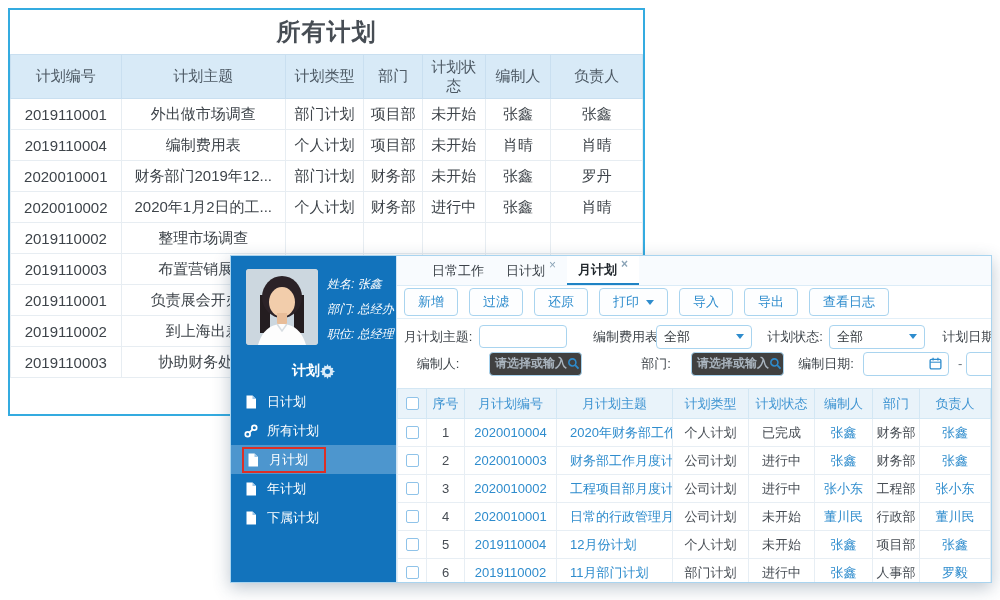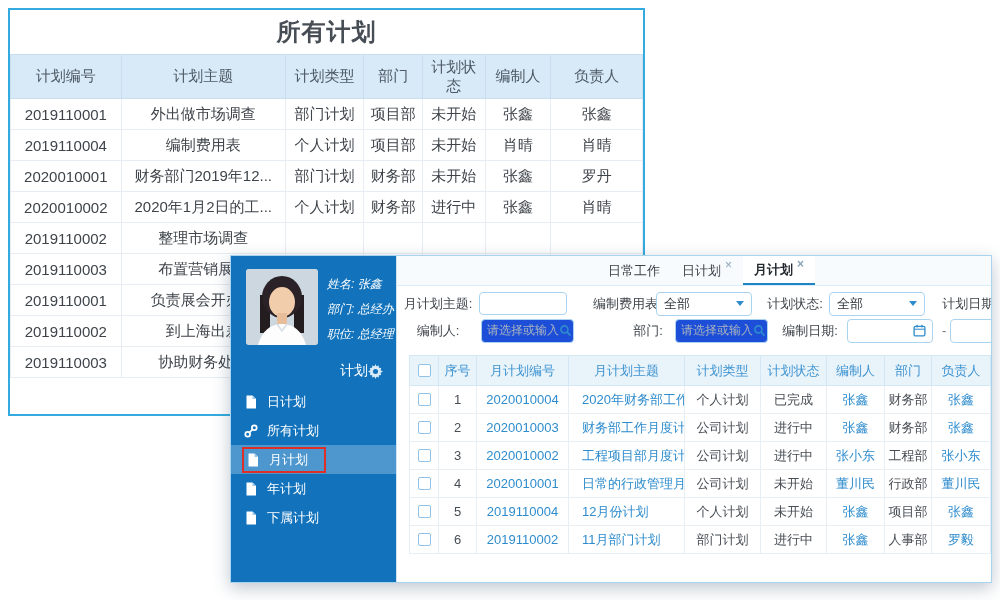--- a/index.html
+++ b/index.html
@@ -24,35 +24,35 @@
             background:#fff; border:1px solid #a9d4ef;
             box-shadow:0 5px 16px rgba(40,70,100,.30); display:flex; overflow:hidden; }
 
   
   .sidebar { width:165px; flex-shrink:0; background:#1273bc; color:#fff;
              display:flex; flex-direction:column; }
   .profile { display:flex; padding:13px 8px 8px 15px;font-style:italic; }
   .photo { width:72px; height:76px; border-radius:3px; overflow:hidden; flex-shrink:0;
            background:#ccd6de; }
   .p-info { margin-left:9px; font-size:12px; line-height:25px; padding-top:3px; white-space:nowrap; }
-  .sec-head { display:flex; align-items:center; justify-content:flex-end;
-              height:32px; padding:0 13px; font-size:14px; font-weight:normal; }
+  .sec-head { display:flex; align-items:center; justify-content:center;
+              height:32px; padding:0 13px; font-size:14px; font-weight:bold; }
   .menu { flex:1; }
   .m-item { display:flex; align-items:center; height:29px; padding-left:13px;
             font-size:13px; cursor:pointer; }
   .m-item.selected { background:#4d96ce; padding-left:11px; }
   .red-box { display:inline-flex; align-items:center; border:2px solid #dd2f26;
              padding:2px 16px 2px 2px; }
   .mi-icon { width:14px; height:14px; margin-right:9px; flex-shrink:0; }
 
   
   .main { flex:1; display:flex; flex-direction:column; border-left:1px solid #cfe4f3; min-width:0; }
 
   .tabbar { height:30px; flex-shrink:0; background:#f8fbfe; border-bottom:1px solid #dcecf7;
-            display:flex; padding-left:24px; font-size:13px; color:#3b4249;justify-content:center; }
+            display:flex; padding-left:24px; font-size:13px; color:#3b4249; }
   .tab { display:flex; align-items:center; padding:0 11px; position:relative; cursor:pointer; }
   .tab.active { font-weight:bold; color:#23292e; border-bottom:2px solid #1f83c4; background:#fff; }
   .tab-close { font-size:12px; color:#8ba4b7; margin-left:4px; transform:translateY(-6px); line-height:1; }
 
   .toolbar { height:33px; flex-shrink:0; display:flex; align-items:center; padding:0 7px;
              border-bottom:1px solid #e2eff8; }
   .tb-btn { display:inline-flex; align-items:center; border:1px solid #a9d4ef; border-radius:4px;
             background:#fdfeff; color:#2e8ccd; font-size:13px; padding:4px 13px;
             margin-right:11px; cursor:pointer; white-space:nowrap; }
   .caret { width:0; height:0; border-left:4px solid transparent; border-right:4px solid transparent;
@@ -61,30 +61,30 @@
   .filters { flex-shrink:0; padding:4px 5px 5px 5px; font-size:13px; color:#3e444a; }
   .f-row { display:flex; align-items:center; height:27px; white-space:nowrap; }
   .f-label { display:inline-block; text-align:center; flex-shrink:0; }
   .w72 { width:72px; } .w58 { width:58px; } .w40 { width:40px; } .w64 { width:64px; }
   .f-input { height:23px; width:88px; border:1px solid #a9d4ef; border-radius:4px;
              margin-left:5px; background:#fff; font:inherit; padding:0 5px; flex-shrink:0; }
   .f-select { height:24px; width:96px; border:1px solid #a9d4ef; border-radius:4px;
               margin-left:5px; background:#fff; display:inline-flex; align-items:center;
               justify-content:space-between; padding:0 7px; color:#31373d; cursor:pointer; flex-shrink:0; }
   .f-search { height:24px; width:93px; border:1px solid #a9d4ef; border-radius:4px;
-              margin-left:7px; background:#1d4ed8; display:inline-flex; align-items:center;
-              justify-content:space-between; padding:0 5px; cursor:pointer; flex-shrink:0; }
+              margin-left:15px; background:#404040; display:inline-flex; align-items:center;
+              justify-content:space-between; padding:0 5px; cursor:pointer; flex-shrink:0;font-weight:bold; }
   .ph { color:#a9b4be; font-size:12px; }
   .f-date { height:24px; width:86px; border:1px solid #a9d4ef; border-radius:4px;
             margin-left:5px; background:#fff; display:inline-flex; align-items:center;
             justify-content:flex-end; padding:0 6px; cursor:pointer; flex-shrink:0; }
   .dash { margin:0 4px 0 9px; color:#6a737b; }
   .ico { flex-shrink:0; }
 
-  .grid-wrap { flex:1; padding-top:6px; overflow:hidden;padding-left:12px; }
+  .grid-wrap { flex:1; padding-top:6px; overflow:hidden; }
   .fg-table { width:100%; border-collapse:collapse; table-layout:fixed; font-size:13px; }
   .fg-table th { height:30px; background:#e9f3fa; color:#3d93d1; font-weight:normal;
                  border:1px solid #d3e7f4; padding:0 2px; white-space:nowrap; overflow:hidden; }
   .fg-table td { height:28px; background:#fff; color:#474d54; text-align:center;
                  border:1px solid #e7eef4; padding:0 3px; white-space:nowrap; overflow:hidden; }
   .fg-table td.link { color:#2e8ccd; cursor:pointer; }
   .fg-table td.c-topic { text-align:left; padding-left:13px; }
   .cb { width:13px; height:13px; border:1px solid #8fc3e9; border-radius:2px;
         background:#fff; margin:0 auto; cursor:pointer; }
 </style>
@@ -286,20 +286,44 @@
         <div class="tab">
           <span>日计划</span>
           <span class="tab-close">×</span>
         </div>
         <div class="tab active">
           <span>月计划</span>
           <span class="tab-close">×</span>
         </div>
       </div>
 
+      <div class="toolbar">
+        <div class="tb-btn">
+            <span>新增</span>
+          </div>
+        <div class="tb-btn">
+            <span>过滤</span>
+          </div>
+        <div class="tb-btn">
+            <span>还原</span>
+          </div>
+        <div class="tb-btn">
+            <span>打印</span>
+            <span class="caret"></span>
+          </div>
+        <div class="tb-btn">
+            <span>导入</span>
+          </div>
+        <div class="tb-btn">
+            <span>导出</span>
+          </div>
+        <div class="tb-btn">
+            <span>查看日志</span>
+          </div>
+      </div>
 
       <div class="filters">
         <div class="f-row">
           <span class="f-label w72">月计划主题:</span>
           <input class="f-input" style="">
           <span class="f-label w58" style="margin-left:26px">编制费用表:</span>
           <span class="f-select">
             <span>全部</span>
             <span class="caret"></span>
           </span>

